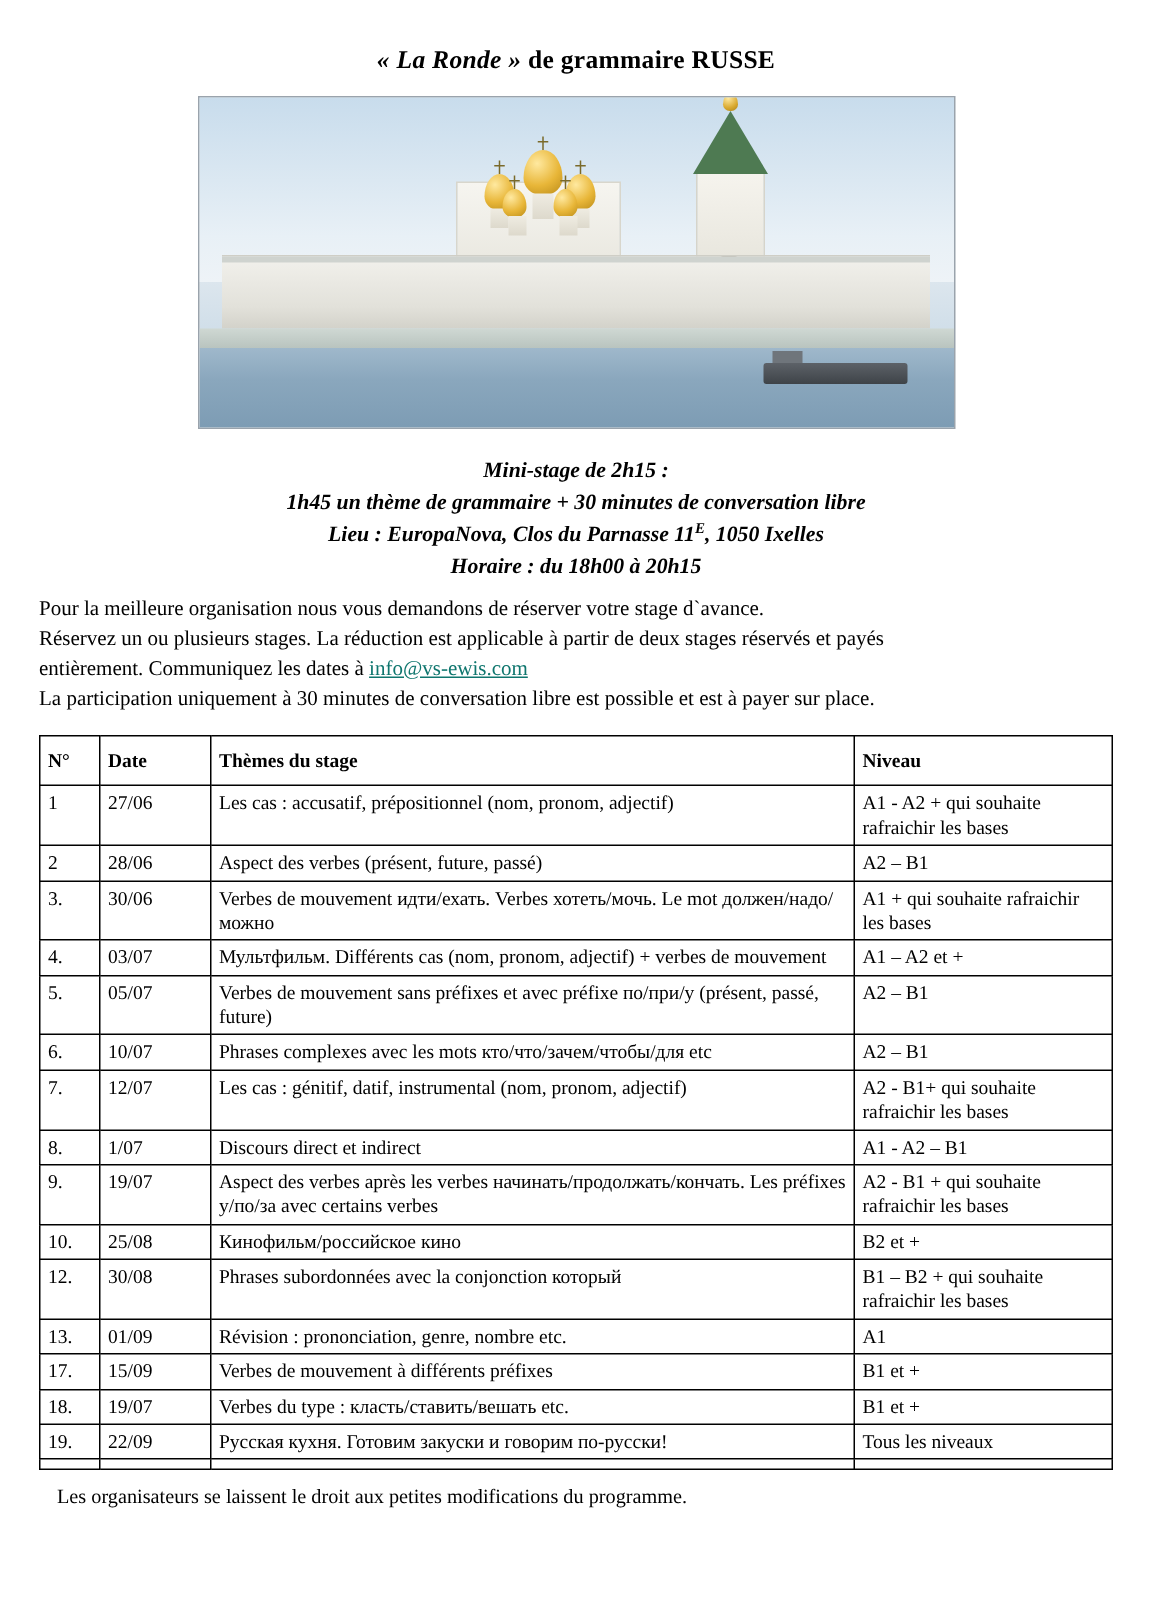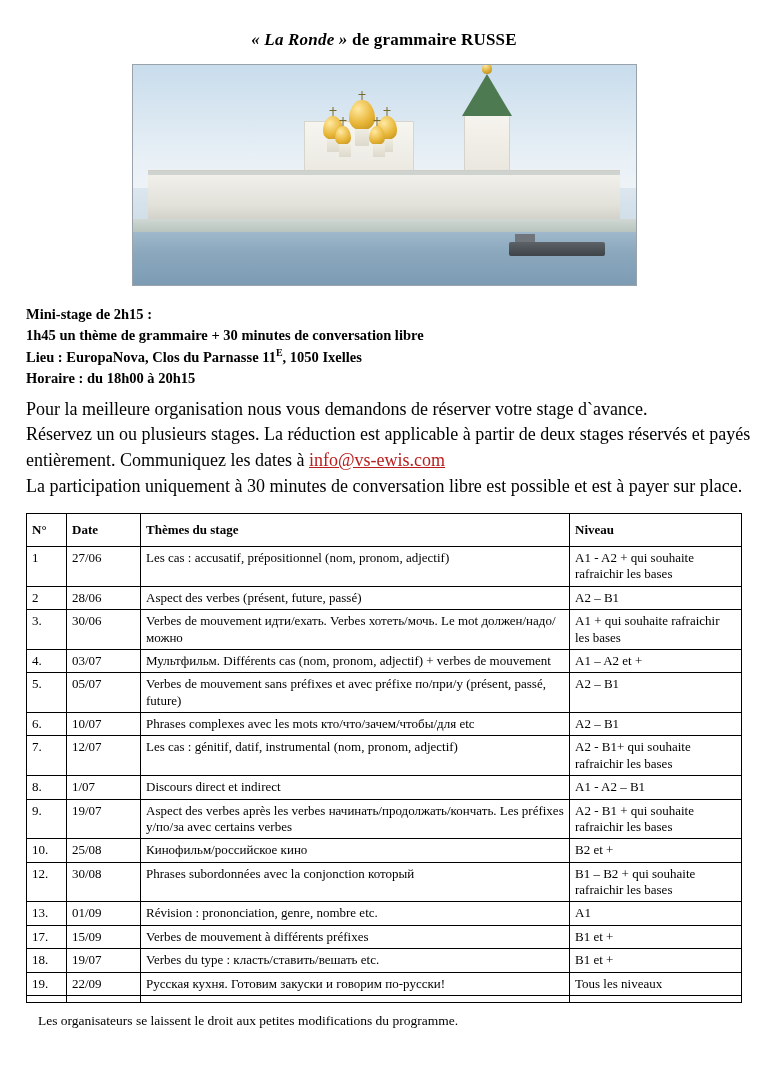--- a/index.html
+++ b/index.html
@@ -141,35 +141,36 @@
   .boat {
     position: absolute; right: 6%; bottom: 13%;
     width: 96px; height: 14px;
     background: linear-gradient(#5d6268, #3e4348);
     border-radius: 2px;
   }
   .boat:before {
     content: ""; position: absolute; left: 6px; top: -8px; width: 20px; height: 8px; background: #6f757b;
   }
   .info-block {
-    text-align: left;
+    text-align: center;
     font-weight: bold;
     font-size: 14.5px;
     line-height: 1.45;
     margin-top: 4px;
+    font-style: italic;
   }
   .info-block sup { font-size: 10px; vertical-align: super; }
   .para {
-    font-size: 18px;
+    font-size: 14px;
     line-height: 1.42;
     margin-top: 8px;
   }
   .para div { white-space: nowrap; }
   .para a {
-    color: #b91c1c;
+    color: #0f766e;
   }
   table.schedule {
     width: 100%;
     border-collapse: collapse;
     margin-top: 14px;
     font-size: 13px;
   }
   table.schedule th, table.schedule td {
     border: 1px solid #000000;
     padding: 3px 5px;

